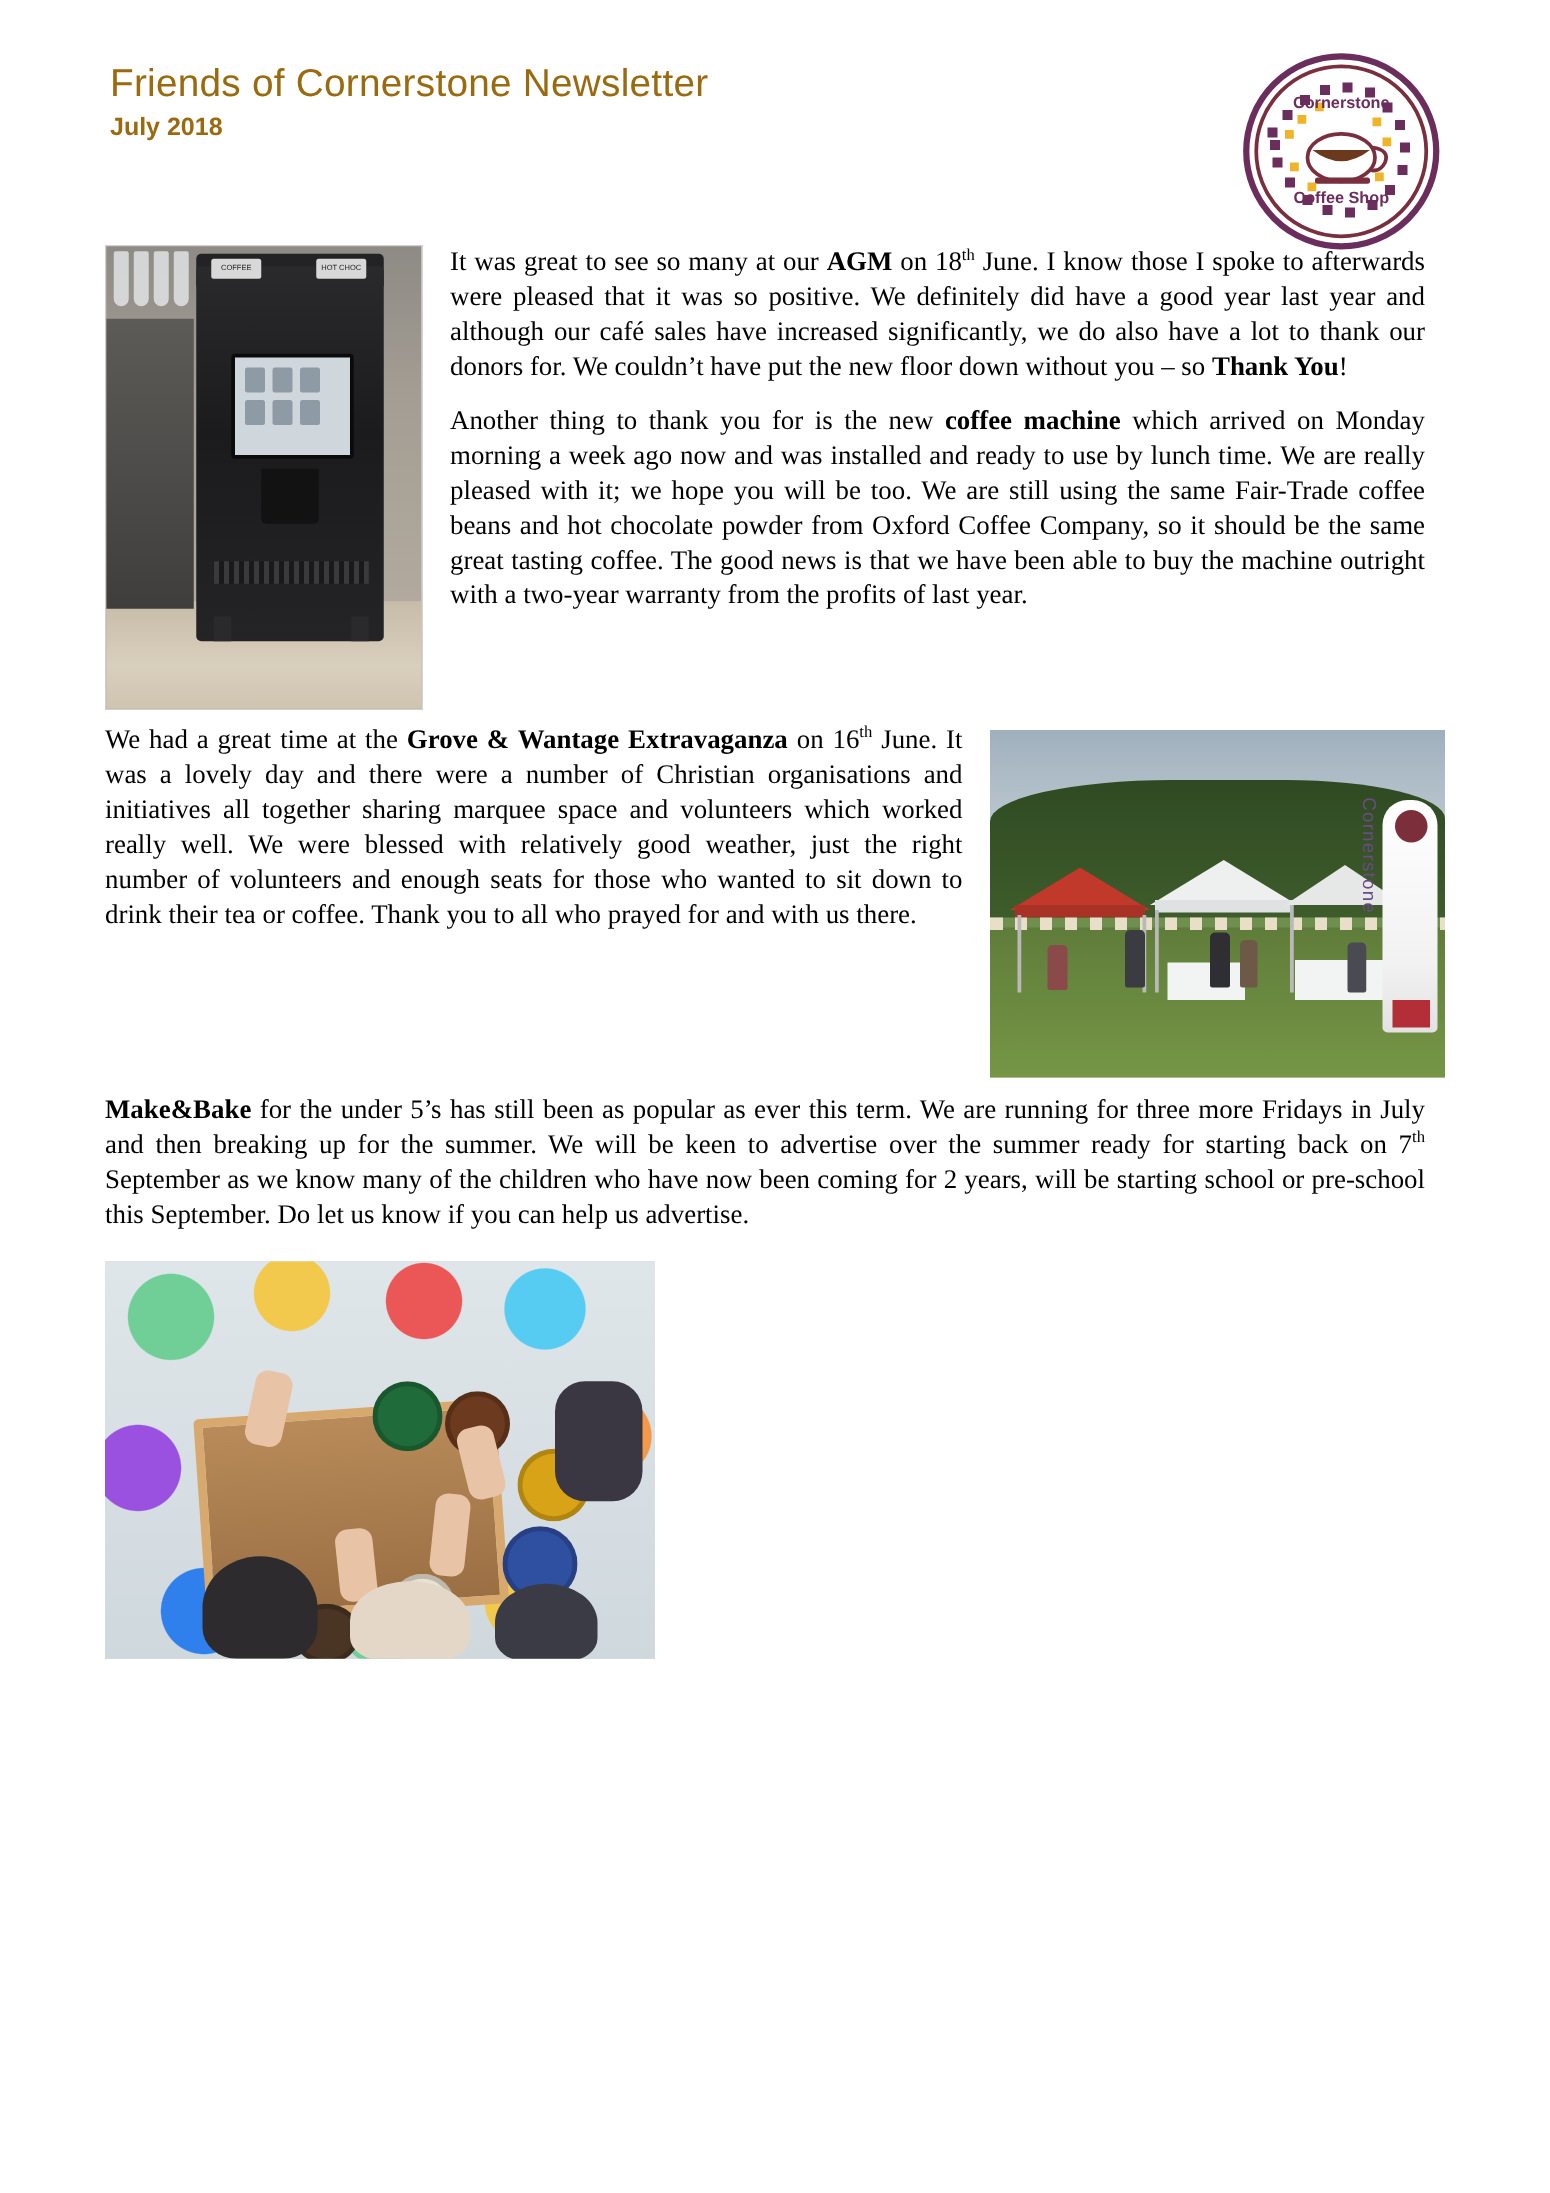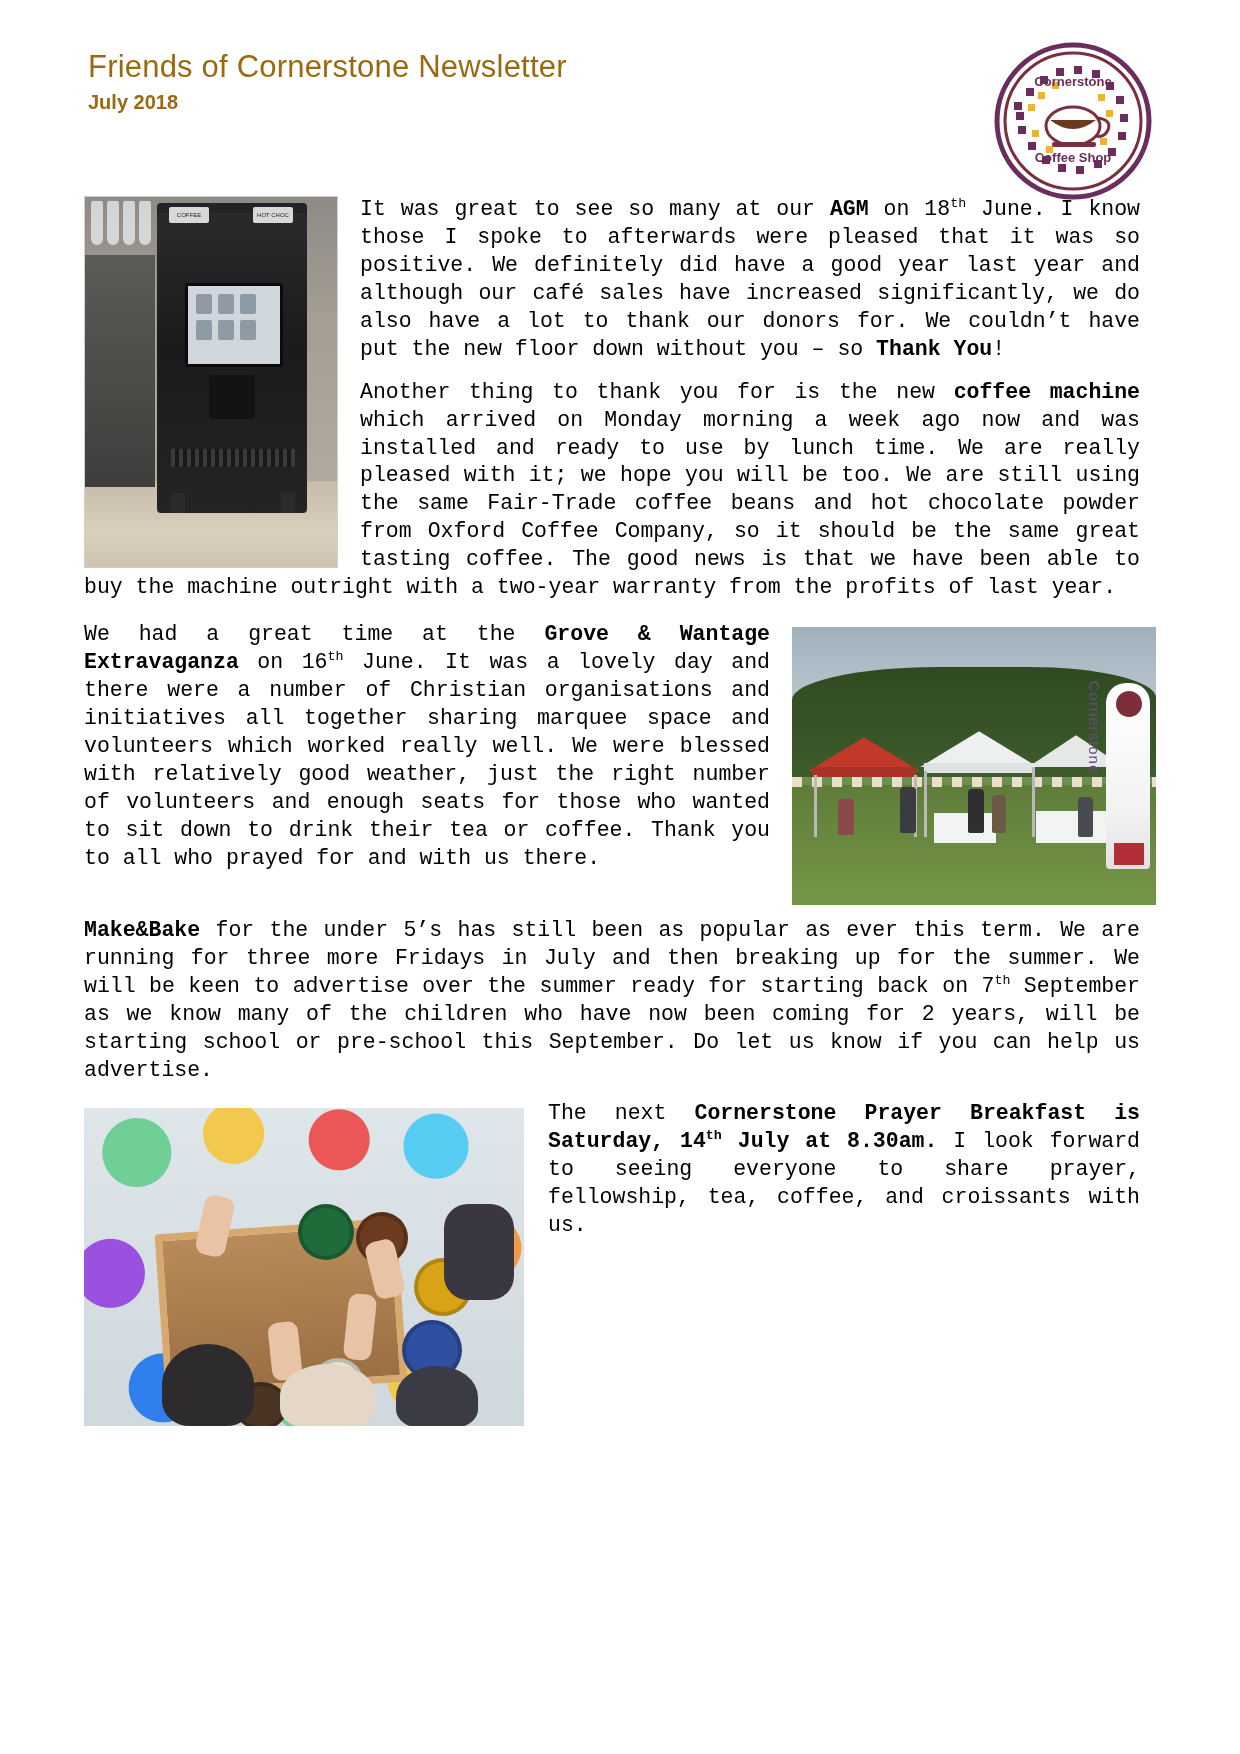--- a/index.html
+++ b/index.html
@@ -64,21 +64,20 @@
     top: 196px;
     width: 1072px;
   }
 
   p.body-text {
     font-size: 21.5px;
     line-height: 1.30;
     text-align: justify;
     margin: 0 16px 15px 0;
     hyphens: none;
-    font-family: Liberation Mono, monospace;
   }
 
   b, strong { font-weight: bold; }
   sup { font-size: 0.62em; vertical-align: super; line-height: 0; }
 
   
   .block1 {
     position: relative;
     overflow: hidden;
   }
@@ -385,22 +384,19 @@
         <div class="cr-hand" style="left:286px; top:132px; width:30px; height:58px; transform:rotate(-14deg);"></div>
         <div class="cr-hand" style="left:262px; top:186px; width:28px; height:66px; transform:rotate(6deg);"></div>
         <div class="cr-hand" style="left:186px; top:214px; width:30px; height:58px; transform:rotate(-6deg);"></div>
         <div class="cr-child" style="left:78px; top:236px; width:92px; height:82px; background:#2e2b2f;"></div>
         <div class="cr-child" style="left:196px; top:256px; width:96px; height:64px; background:#e4d7c7;"></div>
         <div class="cr-child" style="left:312px; top:258px; width:82px; height:62px; background:#3b3b45;"></div>
         <div class="cr-child" style="left:360px; top:96px; width:70px; height:96px; background:#3a3742; border-radius:24px;"></div>
       </div>
 
       <div class="craft-text">
-        <p class="body-text">
-          <span>The next </span><b>Cornerstone Prayer Breakfast is Saturday, 14</b><sup><b>th</b></sup><b> July at 8.30am.</b><span>  I look forward to seeing everyone to share prayer, fellowship, tea, coffee, and croissants with us.</span>
-        </p>
       </div>
       <div class="clear"></div>
     </div>
 
 
   </div>
 </div>
 
 </body></html>

